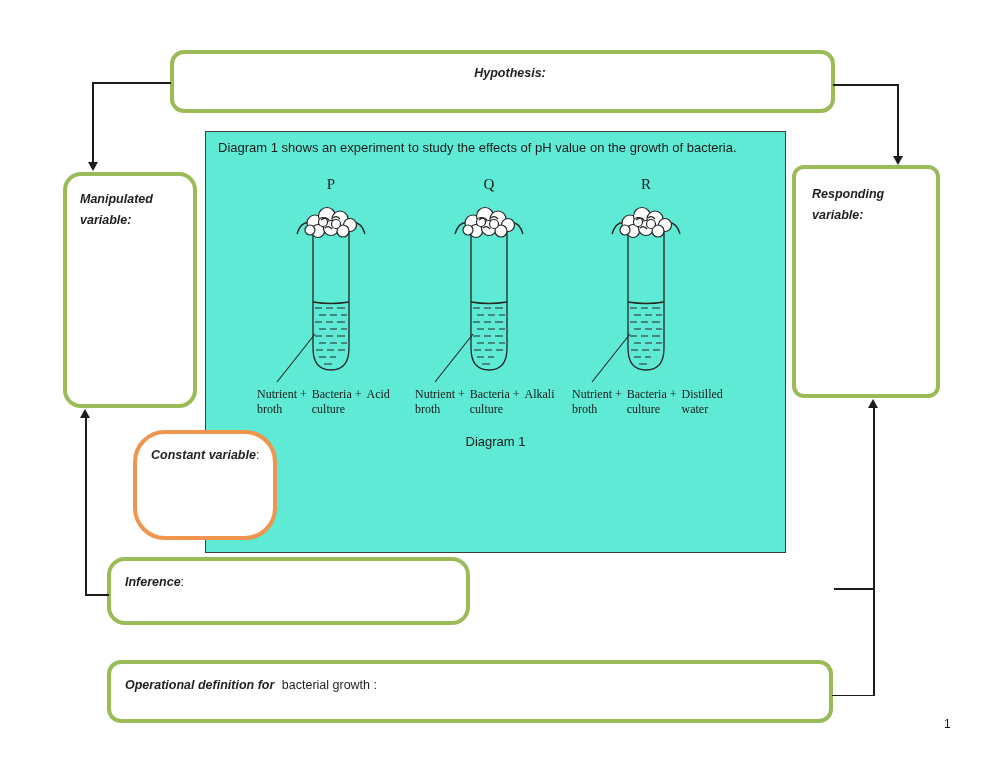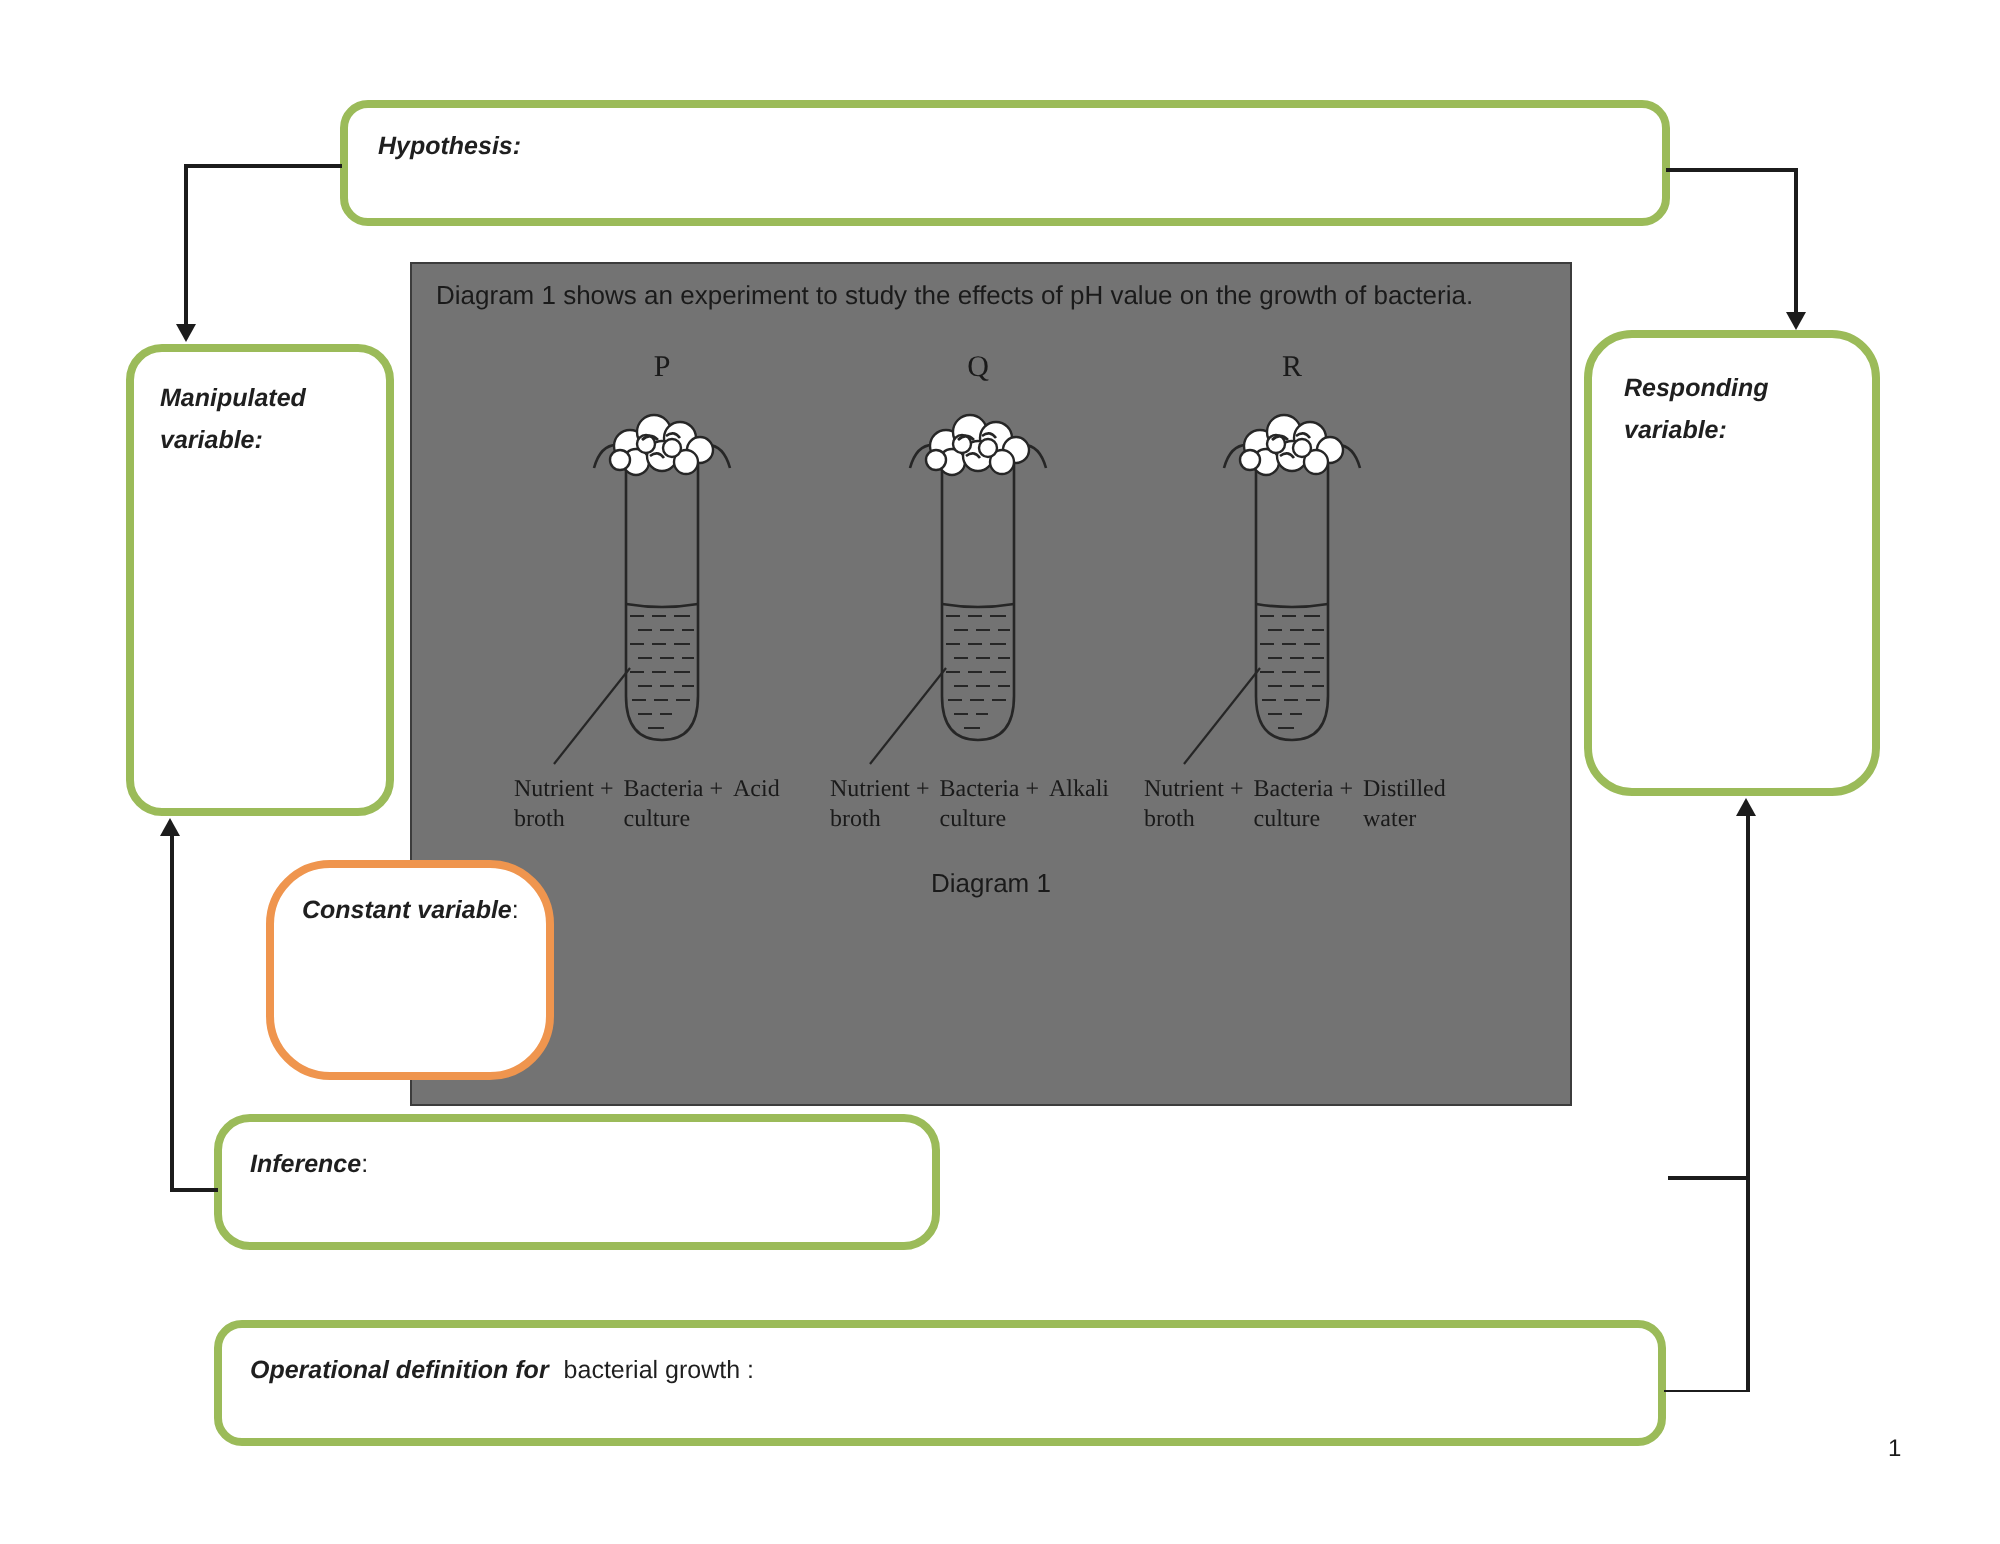--- a/index.html
+++ b/index.html
@@ -14,31 +14,31 @@
   }
   
   .abox{
     position:absolute;box-sizing:border-box;background:#fff;
     border:4px solid var(--green);
   }
   .abox .lbl{
     font-weight:bold;font-style:italic;font-size:12.5px;line-height:21px;color:#1f1f1f;
   }
   .lbl .plain{font-weight:normal;font-style:normal;}
-  .box-hypothesis{left:170px;top:50px;width:665px;height:63px;border-radius:14px;padding:9px 0 0 15px;}
+  .box-hypothesis{left:170px;top:50px;width:665px;height:63px;border-radius:14px;padding:9px 0 0 15px;text-align:center;}
   .box-manipulated{left:63px;top:172px;width:134px;height:236px;border-radius:18px;padding:13px 0 0 13px;}
-  .box-responding{left:792px;top:165px;width:148px;height:233px;border-radius:24px;padding:15px 0 0 16px;}
+  .box-responding{left:792px;top:165px;width:148px;height:233px;border-radius:12px;padding:15px 0 0 16px;}
   .box-constant{left:133px;top:430px;width:144px;height:110px;border-radius:32px;border-color:var(--orange);padding:11px 0 0 14px;z-index:4;}
   .box-inference{left:107px;top:557px;width:363px;height:68px;border-radius:18px;padding:11px 0 0 14px;}
   .box-observation{left:473px;top:557px;width:362px;height:83px;border-radius:18px;padding:11px 0 0 14px;}
   .box-operational{left:107px;top:660px;width:726px;height:63px;border-radius:14px;padding:11px 0 0 14px;}
   
   .diagram-panel{
     position:absolute;left:205px;top:131px;width:581px;height:422px;
-    box-sizing:border-box;border:1.5px solid #3c3c3c;background:#737373;z-index:2;
+    box-sizing:border-box;border:1.5px solid #3c3c3c;background:#5eead4;z-index:2;
   }
   .diagram-desc{position:absolute;left:12px;top:8px;font-size:13px;color:#1a1a1a;}
   .diagram-caption{position:absolute;left:0;top:302px;width:100%;text-align:center;font-size:13px;color:#1a1a1a;}
   .tube-group{position:absolute;top:44px;width:170px;}
   .tube-p{left:45px;} .tube-q{left:203px;} .tube-r{left:360px;}
   .tube-letter{
     width:160px;height:18px;text-align:center;
     font-family:"Liberation Serif",serif;font-size:15px;color:#1a1a1a;
   }
   .tube-svg{display:block;}

